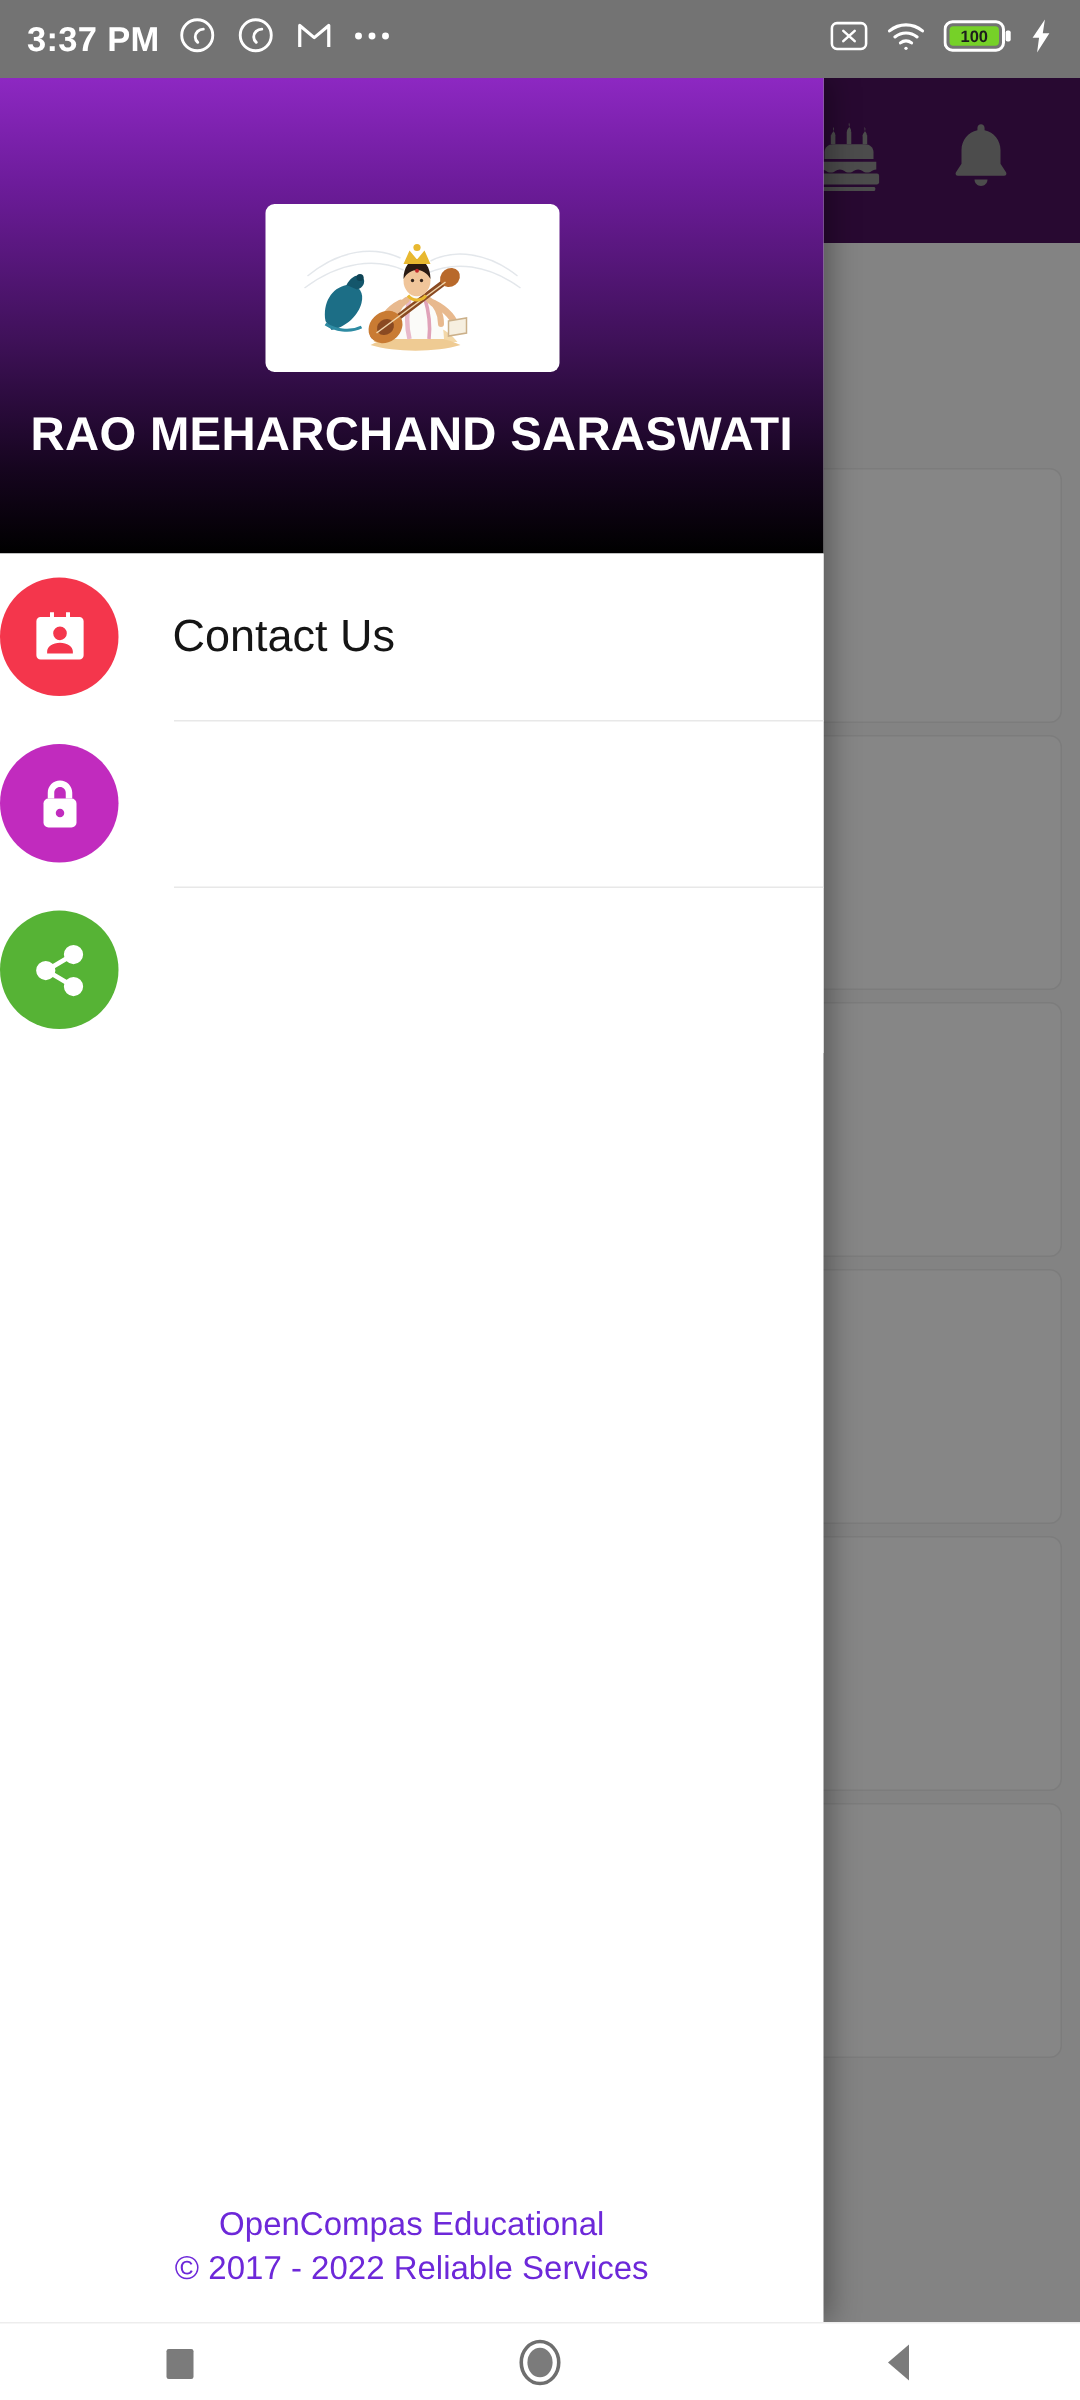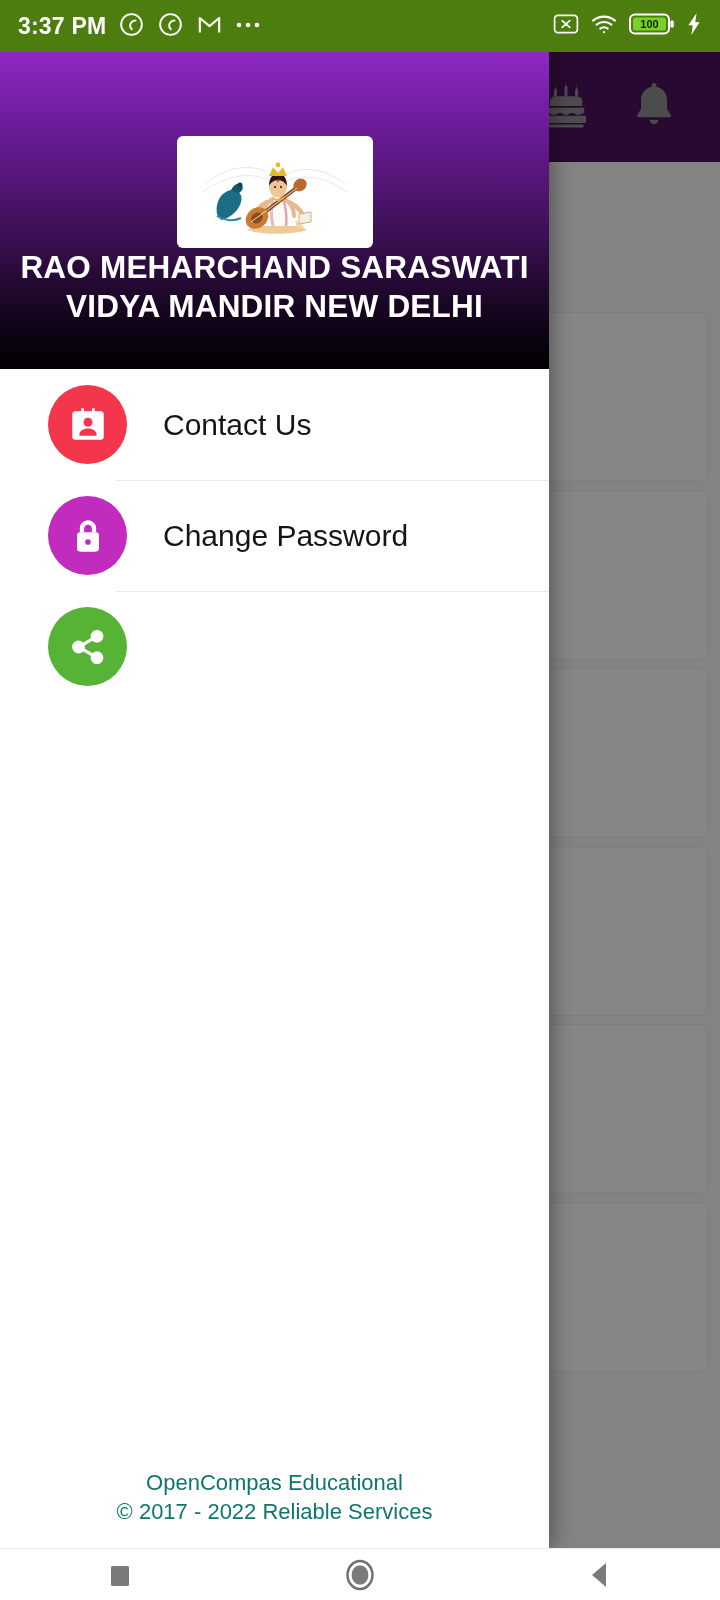--- a/index.html
+++ b/index.html
@@ -7,21 +7,21 @@
     width:720px; height:1600px;
     font-family:"Liberation Sans", sans-serif;
     background:#ffffff;
     overflow:hidden;
   }
   #screen { position:relative; width:720px; height:1600px; background:#fff; }
 
   
   .statusbar{
     position:absolute; top:0; left:0; width:720px; height:52px;
-    background:#4d7c0f; display:flex; align-items:center;
+    background:#737373; display:flex; align-items:center;
     padding:0 18px; z-index:40;
   }
   .sb-left{ display:flex; align-items:center; gap:12px; flex:1; }
   .sb-time{ color:#fff; font-size:23px; font-weight:bold; letter-spacing:.2px; }
   .sb-right{ display:flex; align-items:center; gap:11px; }
   .sb-ico{ display:block; }
 
   
   .bg-root{ position:absolute; top:52px; left:0; width:720px; height:1496px; background:#EFEFEF; }
   .bg-appbar{
@@ -59,40 +59,40 @@
     position:relative; height:317px; flex:none;
     background:linear-gradient(180deg,#8D28C2 0%, #6D1C9B 22%, #3F1159 55%, #16051F 82%, #000000 100%);
     display:flex; flex-direction:column; align-items:center;
     padding-top:84px;
   }
   .logo-card{
     width:196px; height:112px; background:#fff; border-radius:6px;
     display:flex; align-items:center; justify-content:center; overflow:hidden;
   }
   .school-name{
-    color:#fff; font-size:31.5px; font-weight:bold;
+    margin-top:22px; color:#fff; font-size:31.5px; font-weight:bold;
     line-height:1.25; text-align:center; width:100%; letter-spacing:.2px;
   }
 
   .drawer-menu{ flex:1; display:flex; flex-direction:column; padding-top:0; }
   .menu-item{
     position:relative; height:111px; display:flex; align-items:center;
-    padding-left:48px; gap:36px; background:#fff;
+    gap:36px; background:#fff;
   }
   .menu-item + .menu-item::before{
     content:""; position:absolute; left:116px; right:0; top:0;
     height:1px; background:#E8E8E8;
   }
   .mi-circle{ width:79px; height:79px; border-radius:50%; flex:none;
     display:flex; align-items:center; justify-content:center; }
   .mi-label{ font-size:30px; color:#151515; }
 
   .drawer-footer{
     flex:none; padding-bottom:22px; text-align:center;
-    color:#0f766e; font-size:22px; line-height:1.32;
+    color:#6d28d9; font-size:22px; line-height:1.32;
   }
   .drawer-footer div{ white-space:nowrap; }
 
   
   .navbar{
     position:absolute; bottom:0; left:0; width:720px; height:52px;
     background:#ffffff; border-top:1px solid #EDEDED;
     display:flex; align-items:center; justify-content:space-around;
     z-index:60;
   }
@@ -255,21 +255,20 @@
           <circle cx="94" cy="47" r="1.1" fill="#30211A"></circle>
           <circle cx="91" cy="40.5" r="1.3" fill="#C3262A"></circle>
 
           <path d="M85 57 C88 61, 94 61, 97 57" stroke="#E8B830" stroke-width="2" fill="none"></path>
 
           <path d="M112 74 L124 72 L124 82 L112 84 Z" fill="#F6EFE0" stroke="#CBB08A" stroke-width="1"></path>
         </svg>
       </div>
       <div class="school-name">
         <div>RAO MEHARCHAND SARASWATI</div>
-        <div>VIDYA MANDIR NEW DELHI</div>
       </div>
     </div>
 
     <div class="drawer-menu">
 
       <div class="menu-item">
         <span class="mi-circle" style="background:#F4364C">
           <svg width="42" height="42" viewBox="0 0 24 24" fill="#ffffff">
             <path d="M8.2 2.4h1.5v2.1H8.2zM14.3 2.4h1.5v2.1h-1.5z"></path>
             <path d="M4.6 4.2h14.8c.9 0 1.6.7 1.6 1.6v13c0 .9-.7 1.6-1.6 1.6H4.6c-.9 0-1.6-.7-1.6-1.6v-13c0-.9.7-1.6 1.6-1.6zm7.4 3.6a2.6 2.6 0 100 5.2 2.6 2.6 0 000-5.2zM12 14c-2.7 0-4.9 1.5-4.9 3.3v.8h9.8v-.8c0-1.8-2.2-3.3-4.9-3.3z"></path>
@@ -279,21 +278,20 @@
       </div>
 
       <div class="menu-item">
         <span class="mi-circle" style="background:#C12BBE">
           <svg width="40" height="40" viewBox="0 0 24 24" fill="#ffffff">
             <path d="M12 2.6c-2.7 0-4.9 2.2-4.9 4.9v2.3h2.6V7.5c0-1.3 1-2.3 2.3-2.3s2.3 1 2.3 2.3v2.3h2.6V7.5c0-2.7-2.2-4.9-4.9-4.9z"></path>
             <rect x="5.4" y="9.8" width="13.2" height="11.6" rx="2"></rect>
             <circle cx="12" cy="15.6" r="1.7" fill="#C12BBE"></circle>
           </svg>
         </span>
-        <span class="mi-label">Change Password</span>
       </div>
 
       <div class="menu-item">
         <span class="mi-circle" style="background:#56B335">
           <svg width="40" height="40" viewBox="0 0 24 24" fill="none" stroke="#ffffff" stroke-width="1.9">
             <circle cx="17.4" cy="5.6" r="2.9" fill="#ffffff"></circle>
             <circle cx="6.3" cy="12" r="2.9" fill="#ffffff"></circle>
             <circle cx="17.4" cy="18.4" r="2.9" fill="#ffffff"></circle>
             <path d="M8.9 10.6l5.9-3.5M8.9 13.4l5.9 3.5" stroke-linecap="round"></path>
           </svg>

